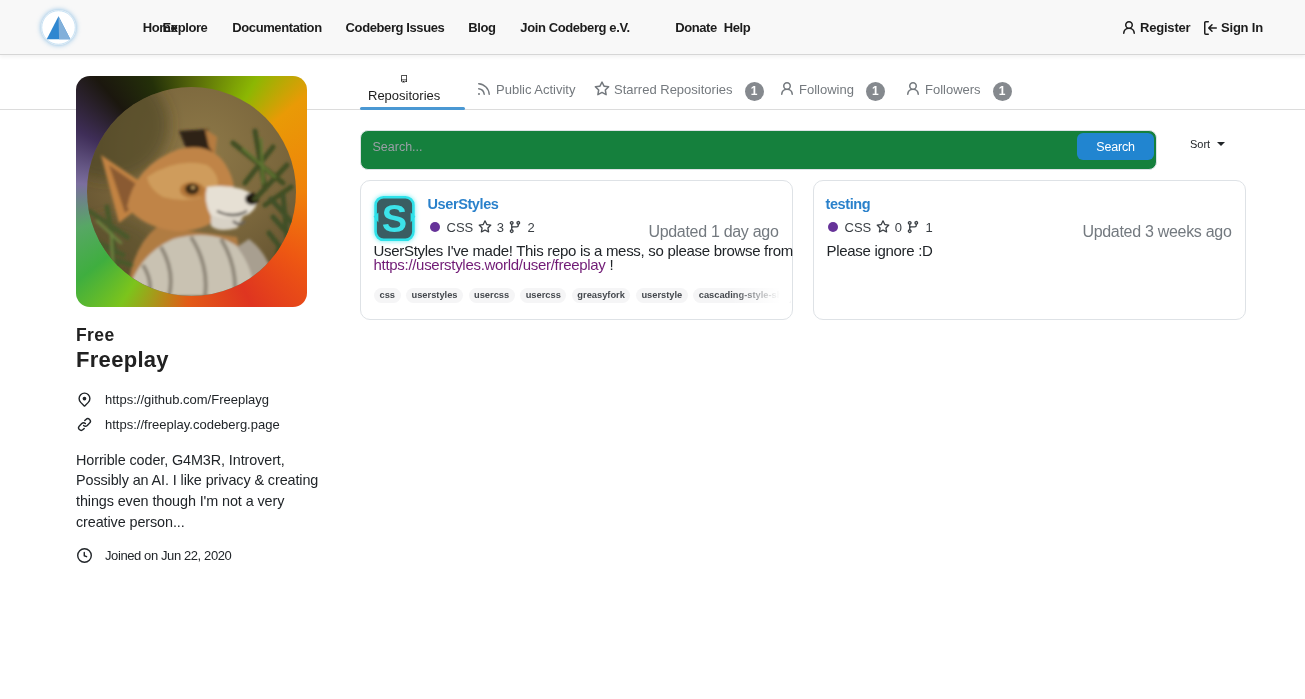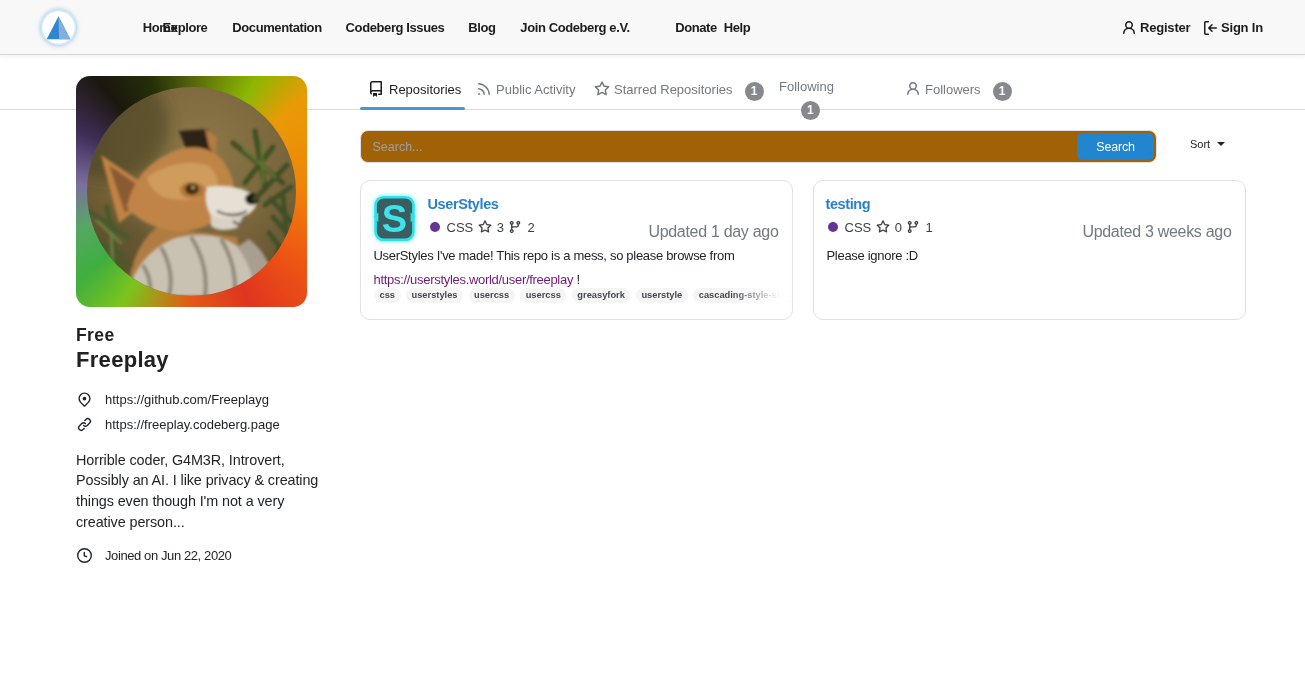--- a/index.html
+++ b/index.html
@@ -18,38 +18,38 @@
 #tabborder { position:absolute; top:109px; left:0; width:1305px; height:1px; background:#dcdcdc; }
 
 
 .tab { position:absolute; top:75px; height:28px; display:flex; align-items:center; gap:4px; font-size:13px; color:#74797e; white-space:nowrap; }
 .tab.active { color:#1c1c1c; }
 .tab svg { display:block; }
 #underline { position:absolute; top:106.5px; left:360px; width:105px; height:3px; background:#4a98d3; border-radius:2px; }
 .badge { display:inline-block; min-width:19px; height:19px; padding:0 5px; border-radius:10px; background:#85898e; color:#fff; font-size:12px; font-weight:700; line-height:19px; text-align:center; margin-left:8px; box-sizing:border-box; position:relative; top:2.5px; }
 
 
-#searchwrap { position:absolute; left:360px; top:130px; width:797px; height:33px; border:1px solid #dee2e6; border-radius:8px; background:#a16207; }
+#searchwrap { position:absolute; left:360px; top:130px; width:797px; height:40px; border:1px solid #dee2e6; border-radius:8px; background:#15803d; }
 #searchwrap input { position:absolute; left:0; top:0; width:690px; height:31px; border:none; outline:none; padding:0 11.5px; font-size:12.5px; font-family:"Liberation Sans",sans-serif; color:#212529; background:transparent; }
 #searchwrap input::placeholder { color:#9a9fa6; }
 #searchbtn { position:absolute; right:2px; top:2px; width:77px; height:27px; background:#2185d0; border:none; border-radius:6px; color:#fff; font-size:12.5px; letter-spacing:-0.2px; font-family:"Liberation Sans",sans-serif; }
 #sort { position:absolute; left:1190px; top:138px; font-size:11px; color:#212529; }
 #sort .caret { display:inline-block; width:0; height:0; border-left:4px solid transparent; border-right:4px solid transparent; border-top:4.5px solid #212529; margin-left:7px; vertical-align:2px; }
 
 
 .card { position:absolute; top:179.5px; width:433px; height:140px; border:1px solid #dee2e6; border-radius:10px; background:#fff; }
 #card1 { left:359.5px; }
 #card2 { left:812.5px; }
 .rtitle { position:absolute; font-size:14.5px; font-weight:700; letter-spacing:-0.4px; color:#2a81cb; white-space:nowrap; }
 .meta { position:absolute; display:flex; align-items:center; font-size:13px; color:#3a3f44; white-space:nowrap; }
 .dot { width:10px; height:10px; border-radius:50%; background:#663399; margin-right:7px; }
 .meta svg { display:block; margin:0 5px 0 4.5px; width:14px; height:14px; }
 .meta .n { color:#3a3f44; }
 .updated { position:absolute; right:13px; font-size:16px; letter-spacing:-0.3px; color:#73797f; white-space:nowrap; }
-.desc { position:absolute; left:13px; font-size:13px; letter-spacing:-0.3px; line-height:24px; color:#212529; white-space:nowrap; }
+.desc { position:absolute; left:13px; font-size:15px; letter-spacing:-0.3px; line-height:14px; color:#212529; white-space:nowrap; }
 .desc a { color:#701a75; text-decoration:none; }
 .tags { position:absolute; left:13.5px; top:107.5px; width:417px; height:16px; display:flex; gap:5.5px; overflow:hidden; }
 .tagfade { position:absolute; right:0; top:105px; width:60px; height:20px; border-radius:0 0 10px 0; background:linear-gradient(to right, rgba(255,255,255,0), #fff 80%); }
 .tag { flex:0 0 auto; height:14.5px; line-height:14.5px; padding:0 5.5px; background:#f5f5f6; border-radius:8px; font-size:9.3px; font-weight:700; color:#45494e; }
 
 
 #avatar { position:absolute; left:76px; top:75.5px; width:231px; height:231px; border-radius:14px;
   background:conic-gradient(from 0deg at 50% 50%,
     #54650a 0deg, #8cb703 30deg, #e99a06 50deg, #f0820a 90deg,
     #ee5812 122deg, #df3520 152deg, #e25c17 182deg, #7cc41c 212deg,
@@ -89,40 +89,40 @@
 </div>
 <div class="navright" style="left:1202px;">
 <svg width="16" height="16" viewBox="0 0 16 16" fill="#1c1c1c">
       <path d="M2 2.75C2 1.784 2.784 1 3.75 1h2.5a.75.75 0 0 1 0 1.5h-2.5a.25.25 0 0 0-.25.25v10.5c0 .138.112.25.25.25h2.5a.75.75 0 0 1 0 1.5h-2.5A1.75 1.75 0 0 1 2 13.25Zm6.56 4.5h5.69a.75.75 0 0 1 0 1.5H8.56l1.97 1.97a.749.749 0 1 1-1.06 1.06L6.22 8.53a.749.749 0 0 1 0-1.06l3.25-3.25a.749.749 0 1 1 1.06 1.06Z"></path>
     </svg>
 <span>Sign In</span>
 </div>
 
 <div id="tabborder"></div>
 <div id="underline"></div>
-<div class="tab active" style="left:368px; gap:5px;">
+<div class="tab active" style="left:368px; gap:5px;flex-direction:column;">
 <svg width="16" height="16" viewBox="0 0 16 16" fill="#1c1c1c">
       <path d="M2 2.5A2.5 2.5 0 0 1 4.5 0h8.75a.75.75 0 0 1 .75.75v12.5a.75.75 0 0 1-.75.75h-2.5a.75.75 0 0 1 0-1.5h1.75v-2h-8a1 1 0 0 0-.714 1.7.75.75 0 1 1-1.072 1.05A2.495 2.495 0 0 1 2 11.5Zm10.5-1h-8a1 1 0 0 0-1 1v6.708A2.486 2.486 0 0 1 4.5 9h8ZM5 12.25a.25.25 0 0 1 .25-.25h3.5a.25.25 0 0 1 .25.25v3.25a.25.25 0 0 1-.4.2l-1.45-1.087a.249.249 0 0 0-.3 0L5.4 15.7a.25.25 0 0 1-.4-.2Z"></path>
     </svg>
 <span>Repositories</span>
 </div>
 <div class="tab" style="left:476px;">
 <svg width="16" height="16" viewBox="0 0 16 16" fill="#74797e">
       <path d="M2.002 2.725a.75.75 0 0 1 .797-.699C8.79 2.42 13.58 7.21 13.974 13.201a.75.75 0 0 1-1.497.098 10.502 10.502 0 0 0-9.776-9.776.747.747 0 0 1-.7-.798ZM2.84 7.05h-.002a7.002 7.002 0 0 1 6.113 6.111.75.75 0 0 1-1.49.178 5.503 5.503 0 0 0-4.8-4.8.75.75 0 0 1 .179-1.489ZM2 13a1 1 0 1 1 2 0 1 1 0 0 1-2 0Z"></path>
     </svg>
 <span>Public Activity</span>
 </div>
 <div class="tab" style="left:594px;">
 <svg width="16" height="16" viewBox="0 0 16 16" fill="#74797e">
       <path d="M8 .25a.75.75 0 0 1 .673.418l1.882 3.815 4.21.612a.75.75 0 0 1 .416 1.279l-3.046 2.97.719 4.192a.751.751 0 0 1-1.088.791L8 12.347l-3.766 1.98a.75.75 0 0 1-1.088-.79l.72-4.194L.818 6.374a.75.75 0 0 1 .416-1.28l4.21-.611L7.327.668A.75.75 0 0 1 8 .25Zm0 2.445L6.615 5.5a.75.75 0 0 1-.564.41l-3.097.45 2.24 2.184a.75.75 0 0 1 .216.664l-.528 3.084 2.769-1.456a.75.75 0 0 1 .698 0l2.77 1.456-.53-3.084a.75.75 0 0 1 .216-.664l2.24-2.183-3.096-.45a.75.75 0 0 1-.564-.41L8 2.694Z"></path>
     </svg>
 <span>Starred Repositories</span>
     <span class="badge">1</span>
 </div>
-<div class="tab" style="left:779px;flex-direction:column;">
+<div class="tab" style="left:779px;">
 <svg width="16" height="16" viewBox="0 0 16 16" fill="#74797e">
       <path d="M10.561 8.073a6.005 6.005 0 0 1 3.432 5.142.75.75 0 1 1-1.498.07 4.5 4.5 0 0 0-8.99 0 .75.75 0 0 1-1.498-.07 6.004 6.004 0 0 1 3.431-5.142 3.999 3.999 0 1 1 5.123 0ZM10.5 5a2.5 2.5 0 1 0-5 0 2.5 2.5 0 0 0 5 0Z"></path>
     </svg>
 <span>Following</span>
     <span class="badge">1</span>
 </div>
 <div class="tab" style="left:905px;">
 <svg width="16" height="16" viewBox="0 0 16 16" fill="#74797e">
       <path d="M10.561 8.073a6.005 6.005 0 0 1 3.432 5.142.75.75 0 1 1-1.498.07 4.5 4.5 0 0 0-8.99 0 .75.75 0 0 1-1.498-.07 6.004 6.004 0 0 1 3.431-5.142 3.999 3.999 0 1 1 5.123 0ZM10.5 5a2.5 2.5 0 1 0-5 0 2.5 2.5 0 0 0 5 0Z"></path>
     </svg>

